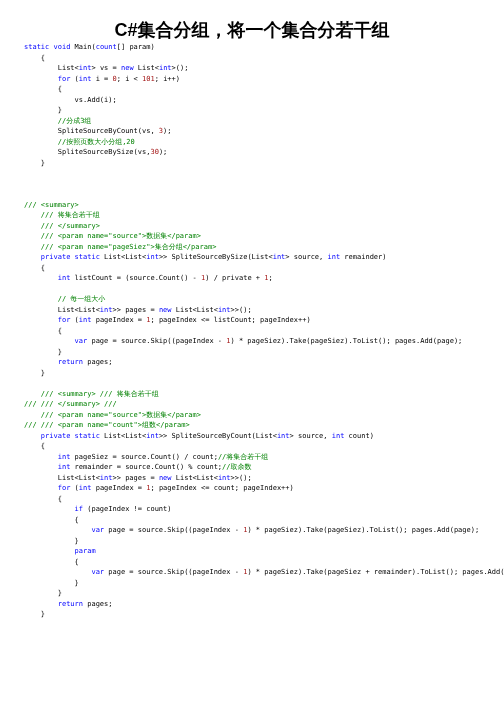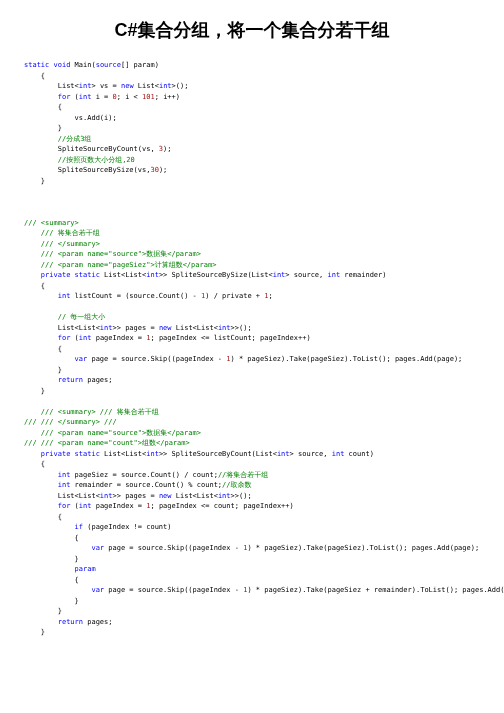--- a/index.html
+++ b/index.html
@@ -1,46 +1,46 @@
 <!DOCTYPE html>
 <html><head>
 <meta charset="utf-8">
 <style>
 body{margin:0;padding:18px 24px;font-family:Arial,sans-serif;background:#fff;width:504px;box-sizing:border-box}
-.title{font-size:18px;font-weight:bold;text-align:center;margin-bottom:18px;font-family:"Microsoft YaHei",sans-serif}
+.title{font-size:18px;font-weight:bold;text-align:center;font-family:"Microsoft YaHei",sans-serif}
 pre{margin:0;font-family:Consolas,monospace;font-size:7px;line-height:1.5;white-space:pre}
 .k{color:#0000ff}
 .s{color:#a31515}
 .c{color:#008000}
 </style>
 </head>
 <body>
 
 <div class="title">C#集合分组，将一个集合分若干组</div>
 
-<pre><span class="k">static</span> <span class="k">void</span><span> Main(</span><span class="k">source</span><span>[] param)</span>
+<pre><span class="k">static</span> <span class="k">void</span><span> Main(</span><span class="k">count</span><span>[] param)</span>
 <span>    {</span>
 <span>        List&lt;</span><span class="k">int</span><span>&gt; vs = </span><span class="k">new</span><span> List&lt;</span><span class="k">int</span><span>&gt;();</span>
 <span class="k">        for</span><span> (</span><span class="k">int</span><span> i = </span><span class="s">0</span><span>; i &lt; </span><span class="s">101</span><span>; i++)</span>
 <span>        {</span>
 <span>            vs.Add(i);</span>
 <span>        }</span>
 <span class="c">        //分成3组</span>
 <span>        SpliteSourceByCount(vs, </span><span class="s">3</span><span>);</span>
 <span class="c">        //按照页数大小分组,20</span>
 <span>        SpliteSourceBySize(vs,</span><span class="s">30</span><span>);</span>
 <span>    }</span>
 
 
 
 <span class="c">/// &lt;summary&gt;</span>
 <span class="c">    /// 将集合若干组</span>
 <span class="c">    /// &lt;/summary&gt;</span>
 <span class="c">    /// &lt;param name="source"&gt;</span><span class="c">数据集</span><span class="c">&lt;/param&gt;</span>
-<span class="c">    /// &lt;param name="pageSiez"&gt;</span><span class="c">计算组数</span><span class="c">&lt;/param&gt;</span>
+<span class="c">    /// &lt;param name="pageSiez"&gt;</span><span class="c">集合分组</span><span class="c">&lt;/param&gt;</span>
 <span class="k">    private</span><span class="k"> static</span><span> List&lt;List&lt;</span><span class="k">int</span><span>&gt;&gt; SpliteSourceBySize(List&lt;</span><span class="k">int</span><span>&gt; source, </span><span class="k">int</span><span> remainder)</span>
 <span>    {</span>
 <span class="k">        int</span><span> listCount = (source.Count() - </span><span class="s">1</span><span>) / private + </span><span class="s">1</span><span>;</span>
 
 <span class="c">        // 每一组大小</span>
 <span>        List&lt;List&lt;</span><span class="k">int</span><span>&gt;&gt; pages = </span><span class="k">new</span><span> List&lt;List&lt;</span><span class="k">int</span><span>&gt;&gt;();</span>
 <span class="k">        for</span><span> (</span><span class="k">int</span><span> pageIndex = </span><span class="s">1</span><span>; pageIndex &lt;= listCount; pageIndex++)</span>
 <span>        {</span>
 <span class="k">            var</span><span> page = source.Skip((pageIndex - </span><span class="s">1</span><span>) * pageSiez).Take(pageSiez).ToList(); pages.Add(page);</span>
 <span>        }</span>

